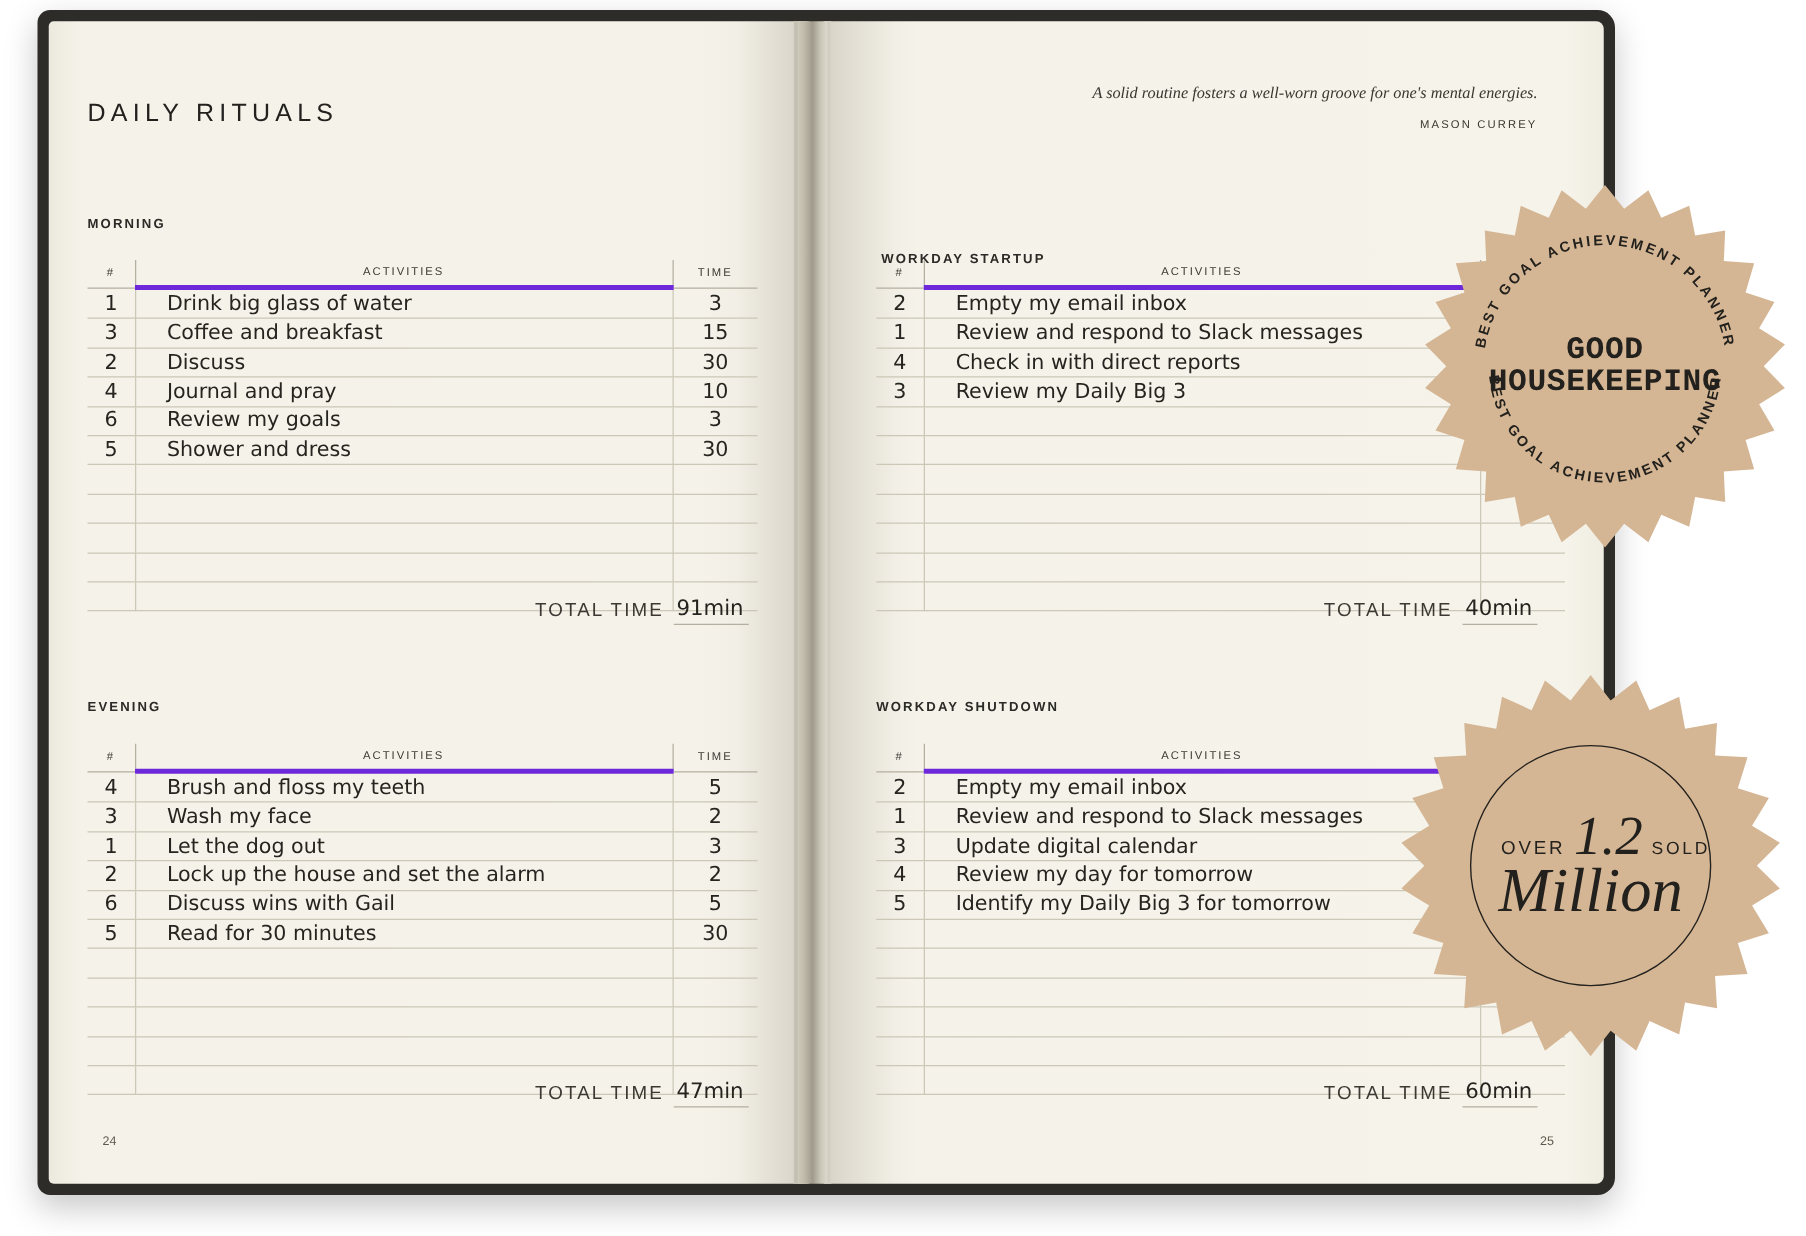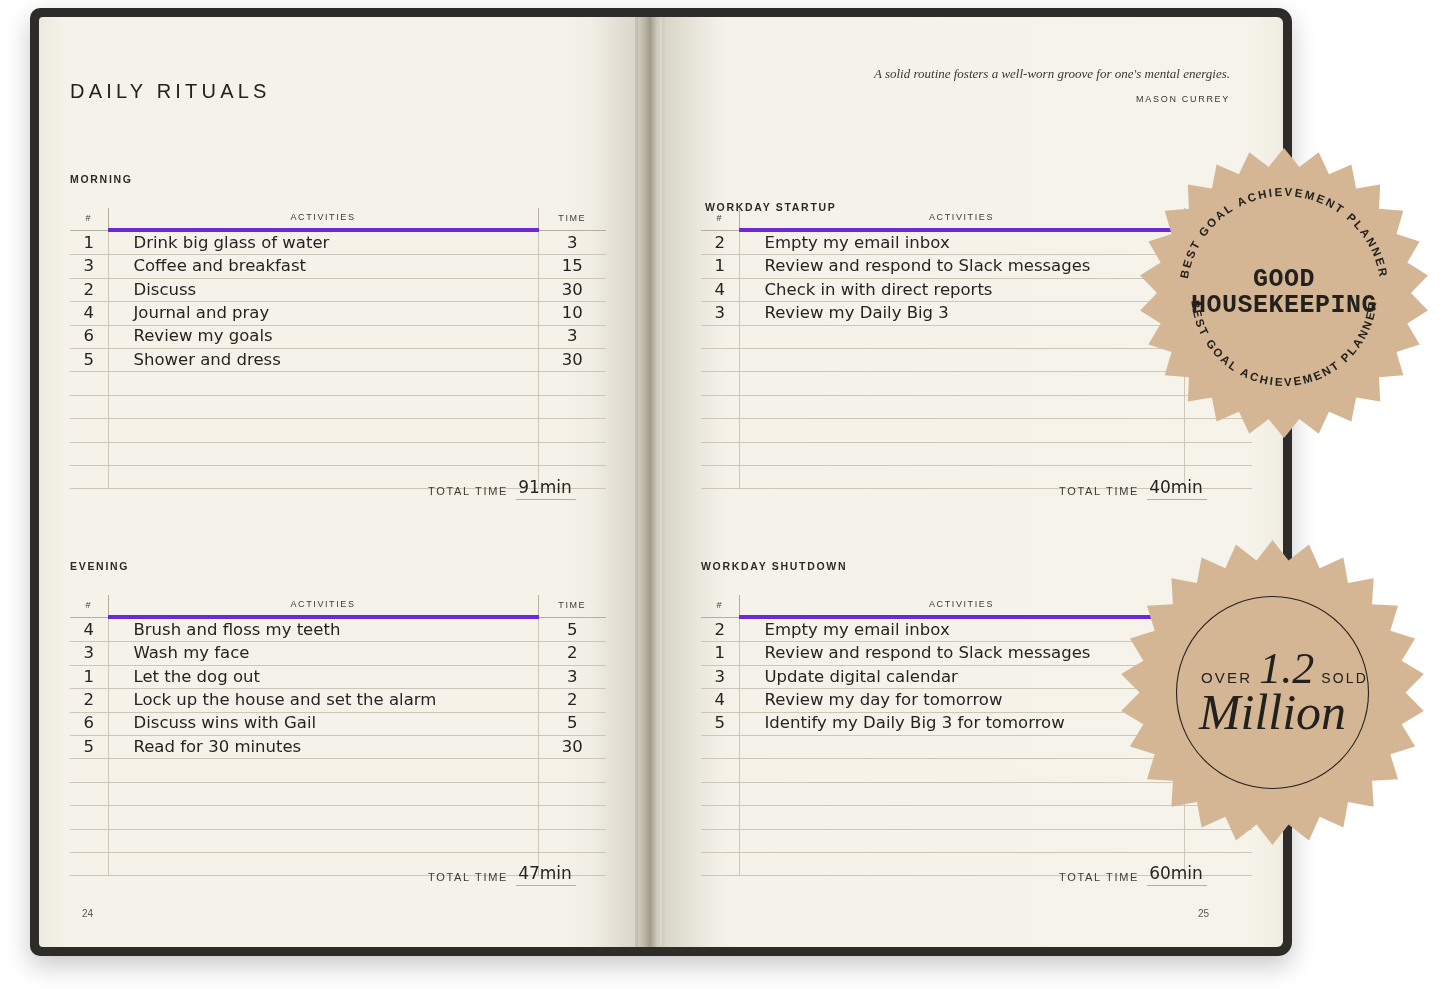--- a/index.html
+++ b/index.html
@@ -143,21 +143,21 @@
   .cell-time { text-align: center; }
 
   
   .total-row {
     position: absolute;
     display: flex;
     align-items: flex-end;
     gap: 8px;
   }
   .total-label {
-    font-size: 11px;
+    font-size: 15px;
     letter-spacing: 1.7px;
     color: #3c3933;
     padding-bottom: 3px;
   }
   .total-value {
     font-family: "DejaVu Sans", sans-serif;
     font-size: 17px;
     color: #26241f;
     border-bottom: 1px solid #b4afa0;
     min-width: 56px;
@@ -817,21 +817,21 @@
         </td>
       </tr>
     </tbody>
   </table>
 
 <div class="total-row" style="left:1059px; top:865px;">
   <span class="total-label">TOTAL TIME</span>
   <span class="total-value">60min</span>
 </div>
 
-<div class="folio" style="left:1198px; top:908px;">25</div>
+<div class="folio" style="left:1232px; top:908px;">25</div>
 
 <div class="badge" id="badge-gh">
   <svg width="290" height="290" viewBox="0 0 290 290">
     <path id="gh-star" fill="#d5b694" d="M145.00,0.00 L160.31,18.93 L179.70,4.21 L190.03,26.25 L212.38,16.61 L217.14,40.48 L241.15,36.47 L240.06,60.78 L264.33,62.63 L257.45,85.98 L280.58,93.58 L268.31,114.61 L288.94,127.52 L272.00,145.00 L288.94,162.48 L268.31,175.39 L280.58,196.42 L257.45,204.02 L264.33,227.37 L240.06,229.22 L241.15,253.53 L217.14,249.52 L212.38,273.39 L190.03,263.75 L179.70,285.79 L160.31,271.07 L145.00,290.00 L129.69,271.07 L110.30,285.79 L99.97,263.75 L77.62,273.39 L72.86,249.52 L48.85,253.53 L49.94,229.22 L25.67,227.37 L32.55,204.02 L9.42,196.42 L21.69,175.39 L1.06,162.48 L18.00,145.00 L1.06,127.52 L21.69,114.61 L9.42,93.58 L32.55,85.98 L25.67,62.63 L49.94,60.78 L48.85,36.47 L72.86,40.48 L77.62,16.61 L99.97,26.25 L110.30,4.21 L129.69,18.93 Z"></path>
     <defs>
       <path id="gh-arc-top" d="M 48,145 A 97,97 0 0 1 242,145" fill="none"></path>
       <path id="gh-arc-bot" d="M 52,145 A 93,93 0 0 0 238,145" fill="none"></path>
     </defs>
     <text class="circ-text">
       <textPath href="#gh-arc-top" startOffset="50%" text-anchor="middle" id="gh-tp-top">BEST GOAL ACHIEVEMENT PLANNER</textPath>

